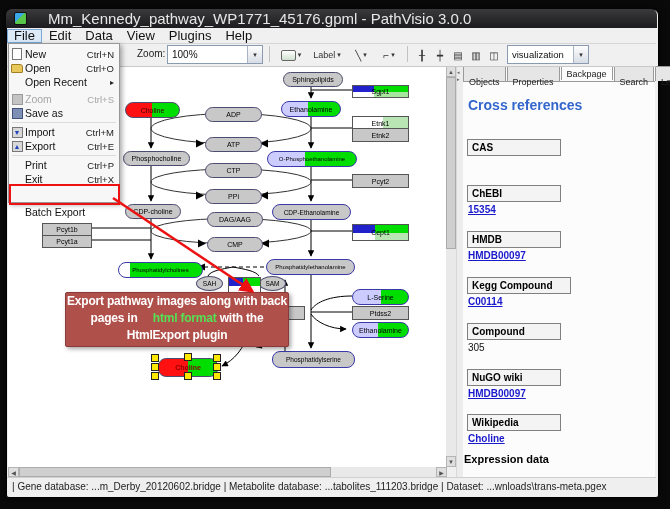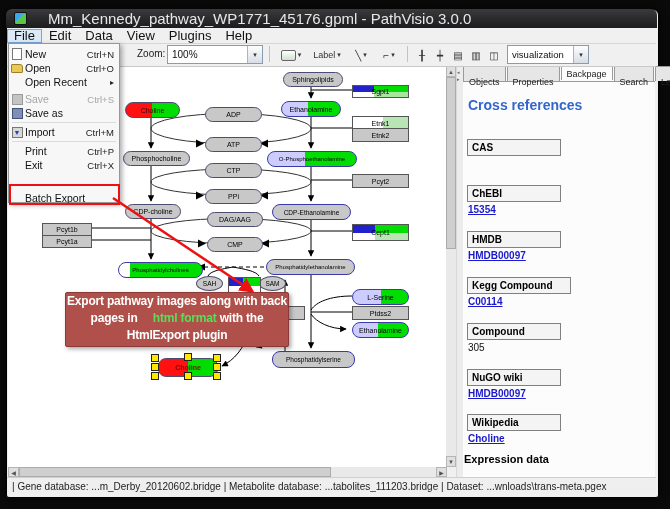--- a/index.html
+++ b/index.html
@@ -280,36 +280,43 @@
   </div>
   <div class="fm-item">
     <span class="fm-icon"></span>
     <span class="fm-label">Open Recent</span>
       <span class="fm-sub">▸</span>
   </div>
   <div class="fm-item disabled" style="margin-top:3px;">
     <span class="fm-icon">
         <span class="ic-save dis"></span>
       </span>
-    <span class="fm-label">Save</span>
+    <span class="fm-label">Zoom</span>
       <span class="fm-short" style="color:#a6a6a6;">Ctrl+S</span>
   </div>
   <div class="fm-item">
     <span class="fm-icon">
         <span class="ic-save"></span>
       </span>
     <span class="fm-label">Save as</span>
   </div>
   <div class="fm-sep"></div>
   <div class="fm-item">
     <span class="fm-icon">
         <span class="ic-port">▼</span>
       </span>
     <span class="fm-label">Import</span>
       <span class="fm-short">Ctrl+M</span>
+  </div>
+  <div class="fm-item">
+    <span class="fm-icon">
+        <span class="ic-port">▲</span>
+      </span>
+    <span class="fm-label">Export</span>
+      <span class="fm-short">Ctrl+E</span>
   </div>
   <div class="fm-sep"></div>
   <div class="fm-item">
     <span class="fm-icon"></span>
     <span class="fm-label">Print</span>
       <span class="fm-short">Ctrl+P</span>
   </div>
   <div class="fm-item">
     <span class="fm-icon"></span>
     <span class="fm-label">Exit</span>

